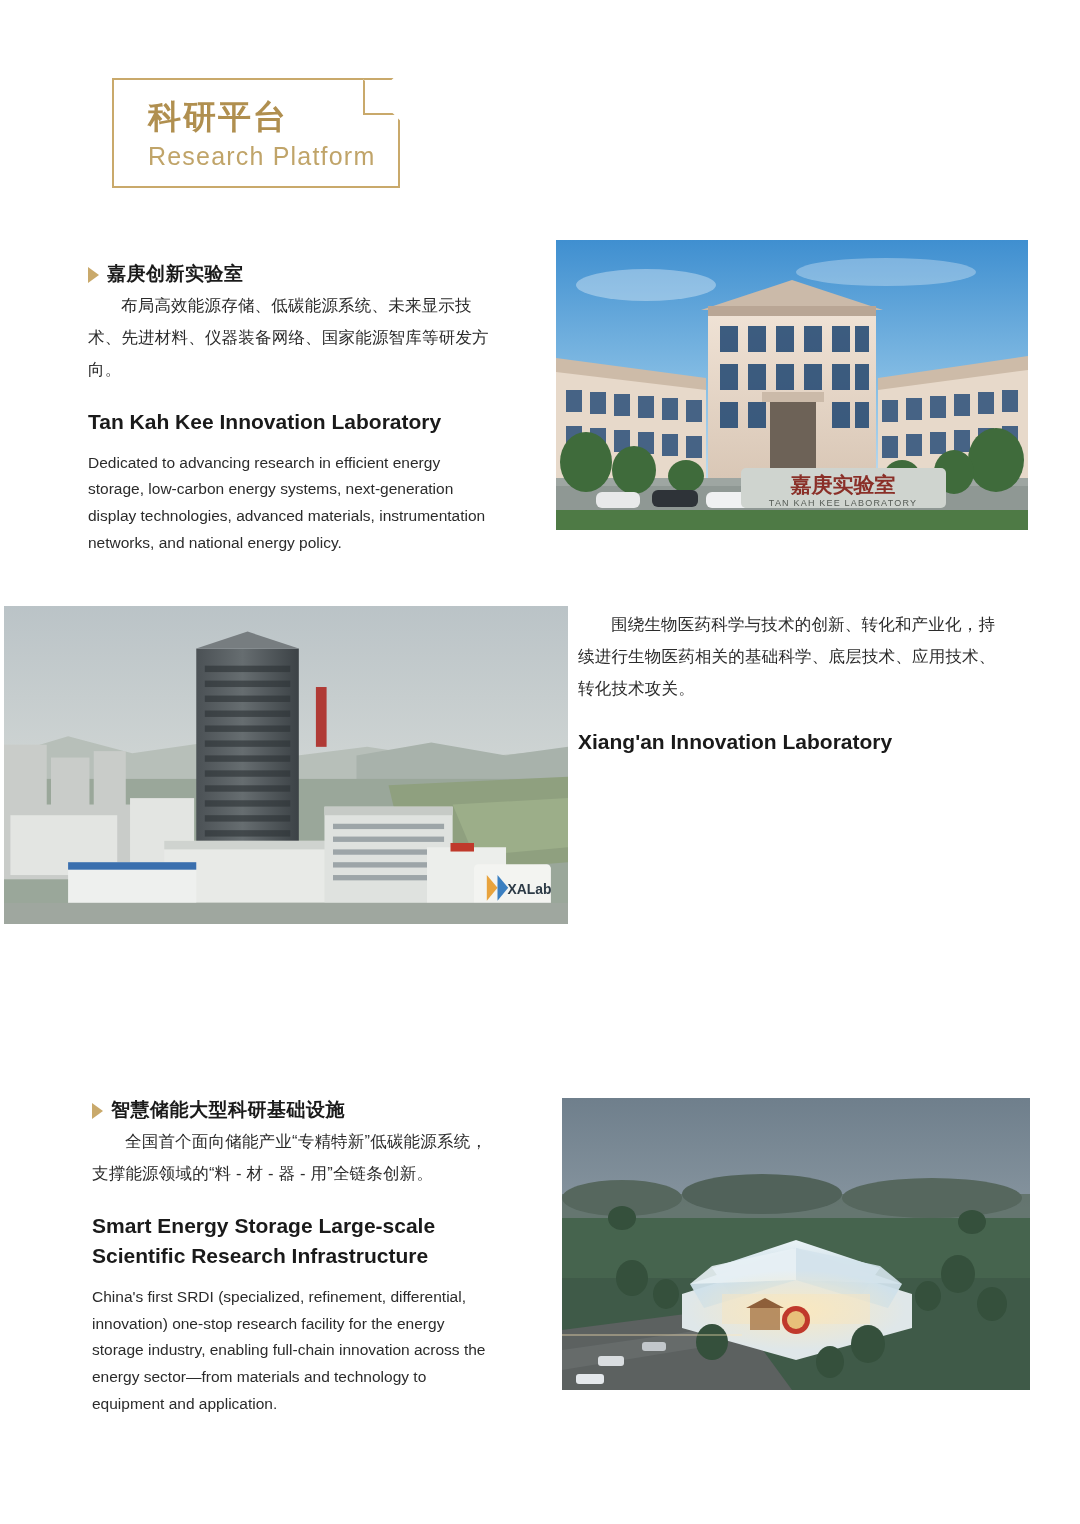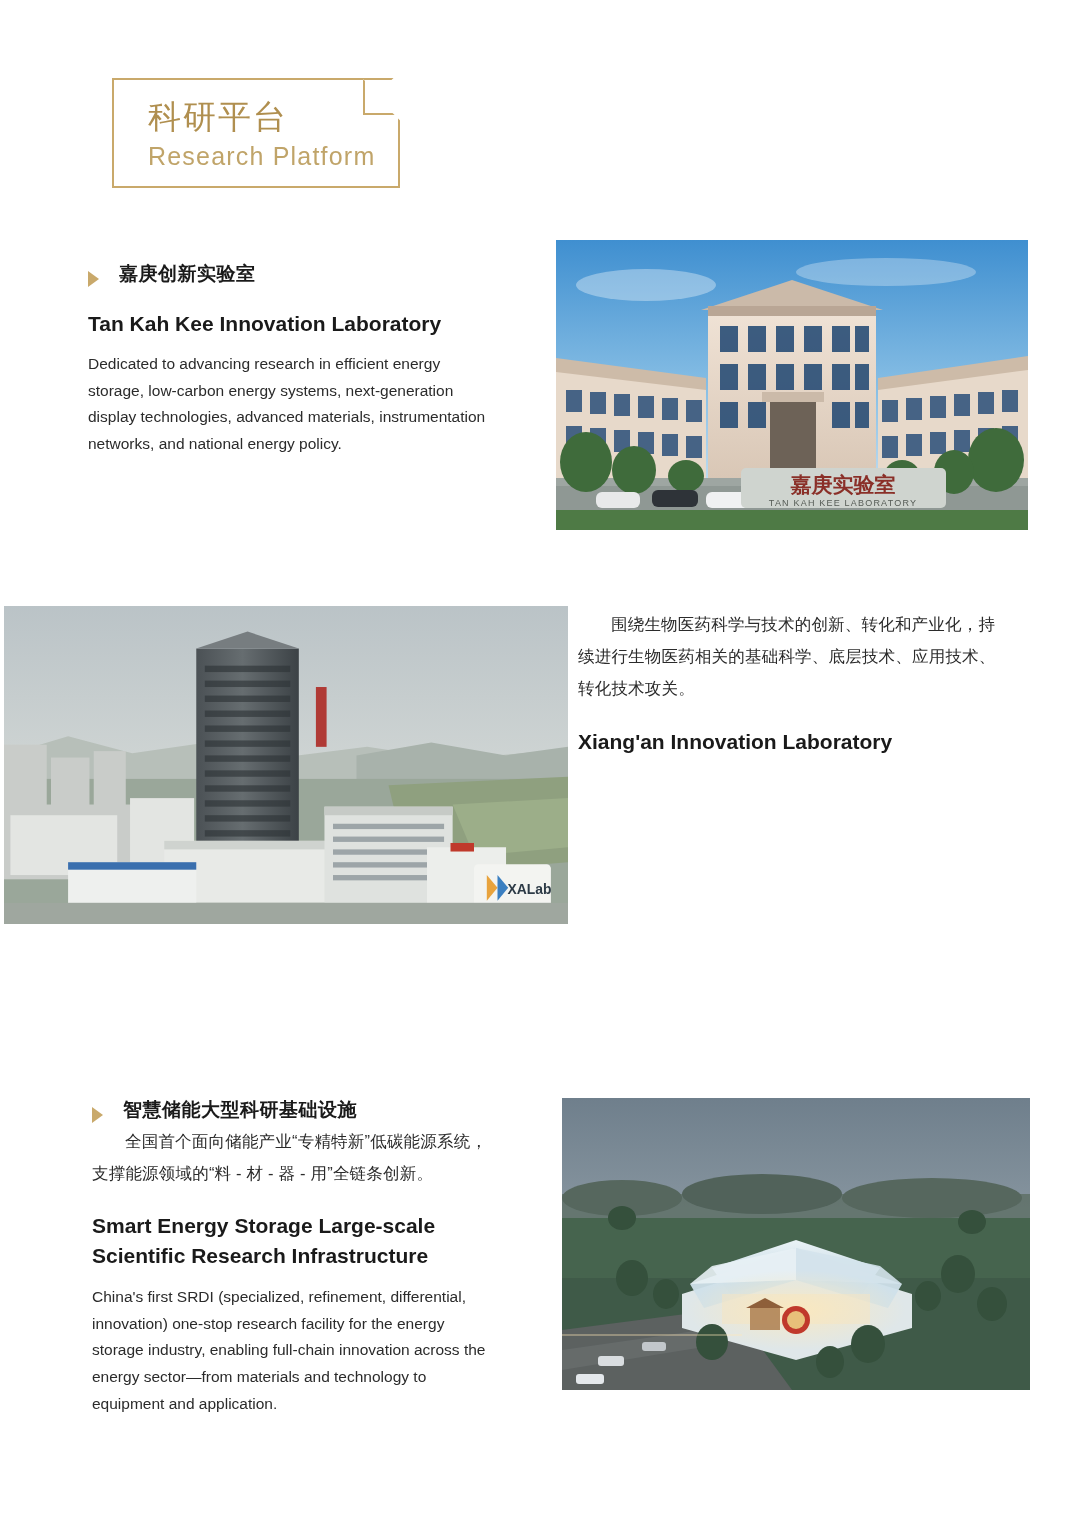--- a/index.html
+++ b/index.html
@@ -59,21 +59,21 @@
     transform: rotate(45deg) translate(14px, -14px);
   }
   .header-inner {
     position: absolute;
     left: 36px;
     top: 18px;
     width: 300px;
   }
   .header-cn {
     font-size: 33px;
-    font-weight: 400;
+    font-weight: 700;
     letter-spacing: 2px;
     color: #b08f4f;
     line-height: 1.25;
     white-space: nowrap;
   }
   .header-en {
     margin-top: 4px;
     font-size: 25px;
     letter-spacing: 1.2px;
     color: #c0a469;
@@ -84,22 +84,22 @@
   
   .section {
     position: absolute;
   }
   .text-block {
     position: absolute;
     width: 400px;
   }
   .sec-title-row {
     display: flex;
-    align-items: flex-end;
-    gap: 20px;
+    align-items: flex-start;
+    gap: 8px;
     margin-bottom: 2px;
   }
   .tri-right {
     width: 0;
     height: 0;
     border-top: 8px solid transparent;
     border-bottom: 8px solid transparent;
     border-left: 11px solid #c9a96b;
     margin-top: 5px;
     flex: none;
@@ -177,20 +177,21 @@
     <div class="header-en">Research Platform</div>
   </div>
 </div>
 
 <div class="section" id="section-1">
   <div class="text-block">
     <div class="sec-title-row">
       <span class="tri-right"></span>
       <span class="sec-title-cn">嘉庚创新实验室</span>
     </div>
+    <div class="sec-body-cn">布局高效能源存储、低碳能源系统、未来显示技术、先进材料、仪器装备网络、国家能源智库等研发方向。</div>
     <div class="sec-title-en">Tan Kah Kee Innovation Laboratory</div>
     <div class="sec-body-en">Dedicated to advancing research in efficient energy storage, low-carbon energy systems, next-generation display technologies, advanced materials, instrumentation networks, and national energy policy.</div>
   </div>
 
   <div class="photo" id="photo-1">
     <svg viewBox="0 0 472 290" preserveAspectRatio="xMidYMid slice">
       <defs>
         <linearGradient id="sky1" x1="0" y1="0" x2="0" y2="1">
           <stop offset="0%" stop-color="#3f8fd0"></stop>
           <stop offset="55%" stop-color="#8dc2e6"></stop>

